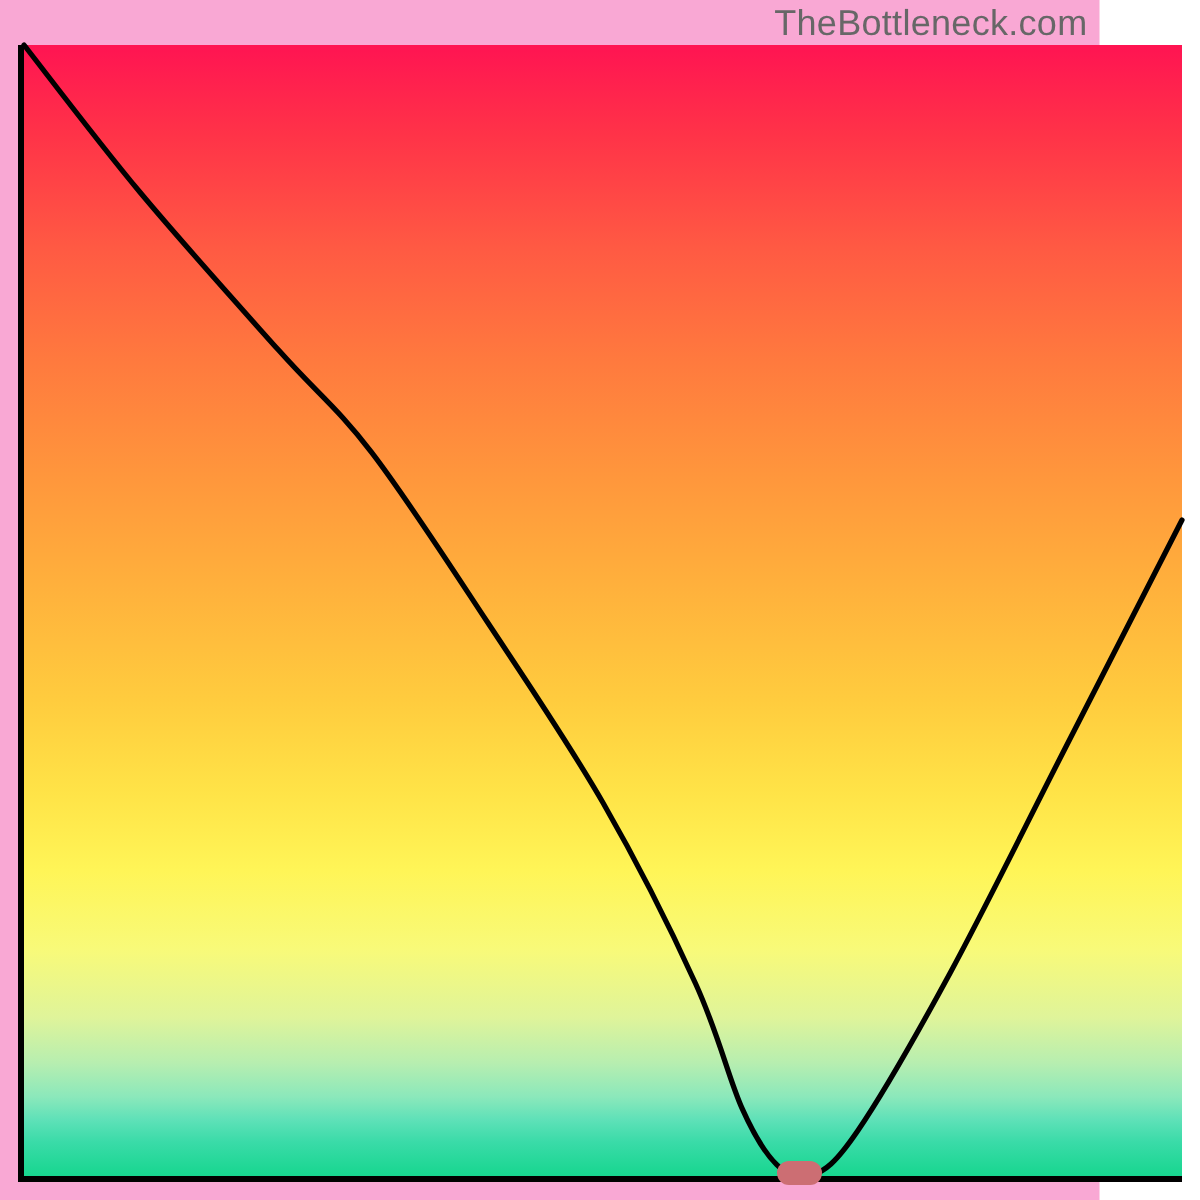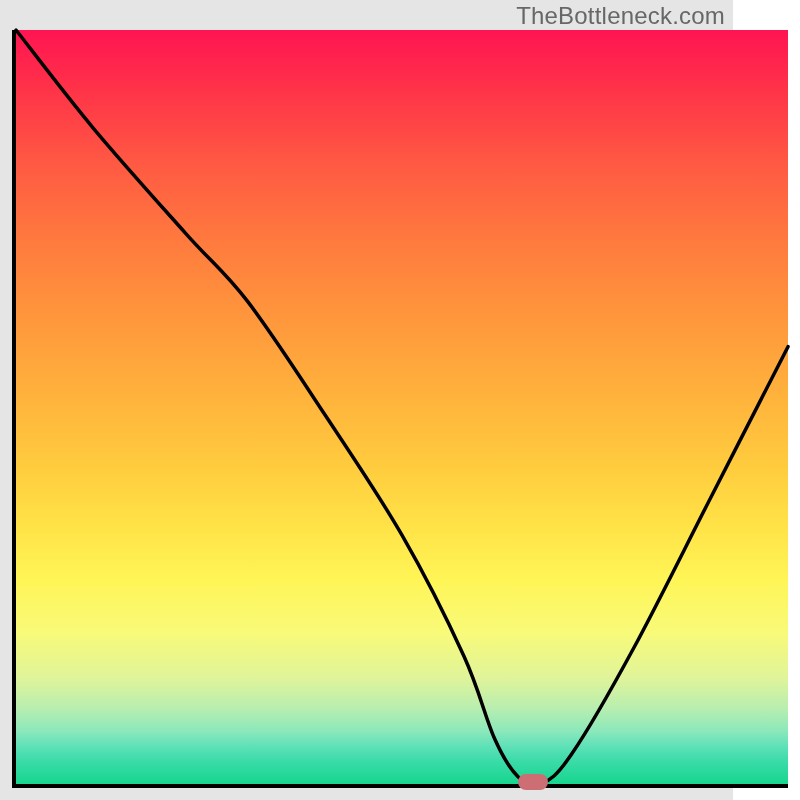--- a/index.html
+++ b/index.html
@@ -7,21 +7,21 @@
     padding: 0;
     width: 800px;
     height: 800px;
     overflow: hidden;
     font-family: Arial, Helvetica, sans-serif;
   }
   .frame {
     position: relative;
     width: 733px;
     height: 800px;
-    background: #e5e5e5;
+    background: #f9a8d4;
   }
   .watermark {
     position: absolute;
     top: 2px;
     right: 8px;
     font-size: 24px;
     color: #676767;
     font-weight: 500;
     letter-spacing: 0.2px;
     user-select: none;

